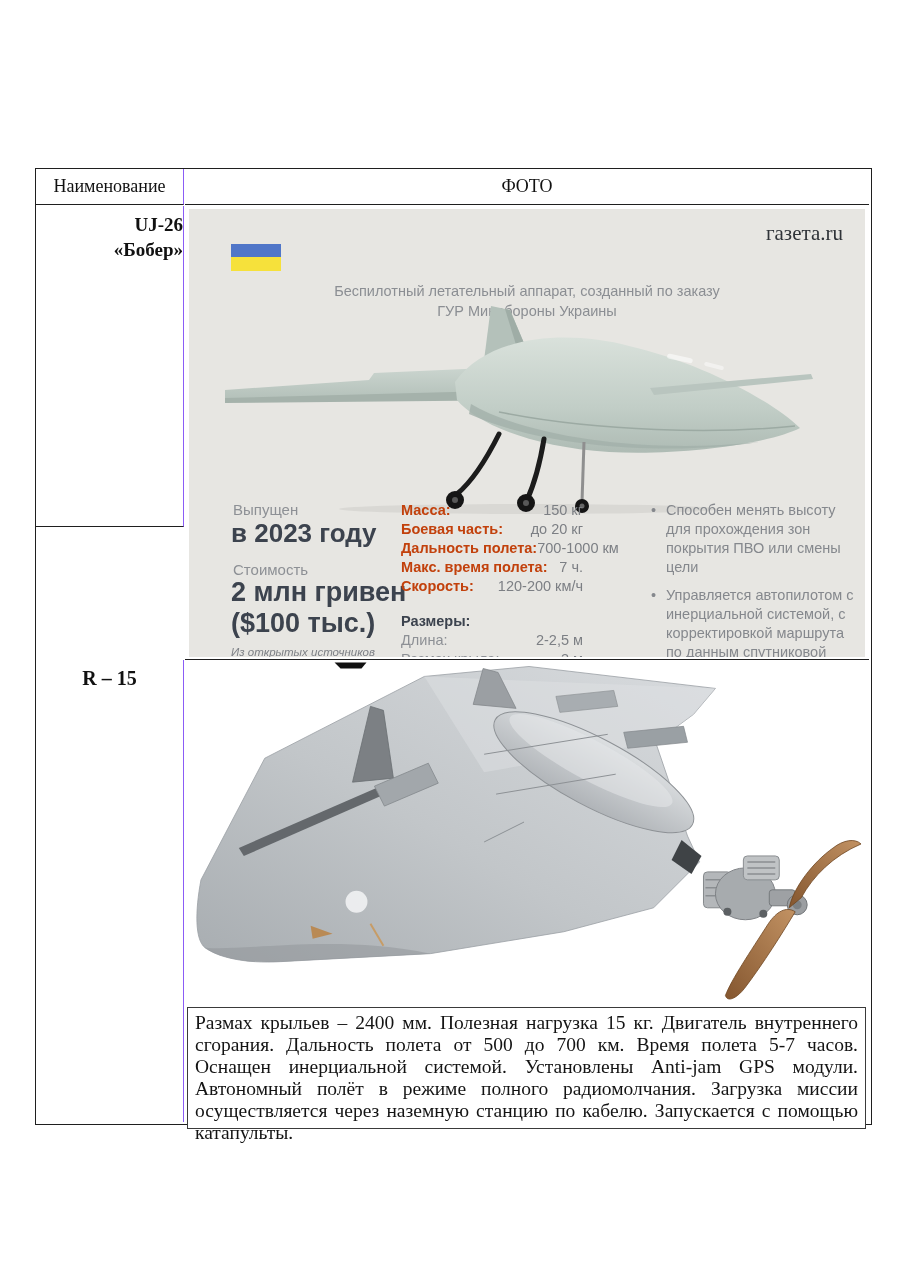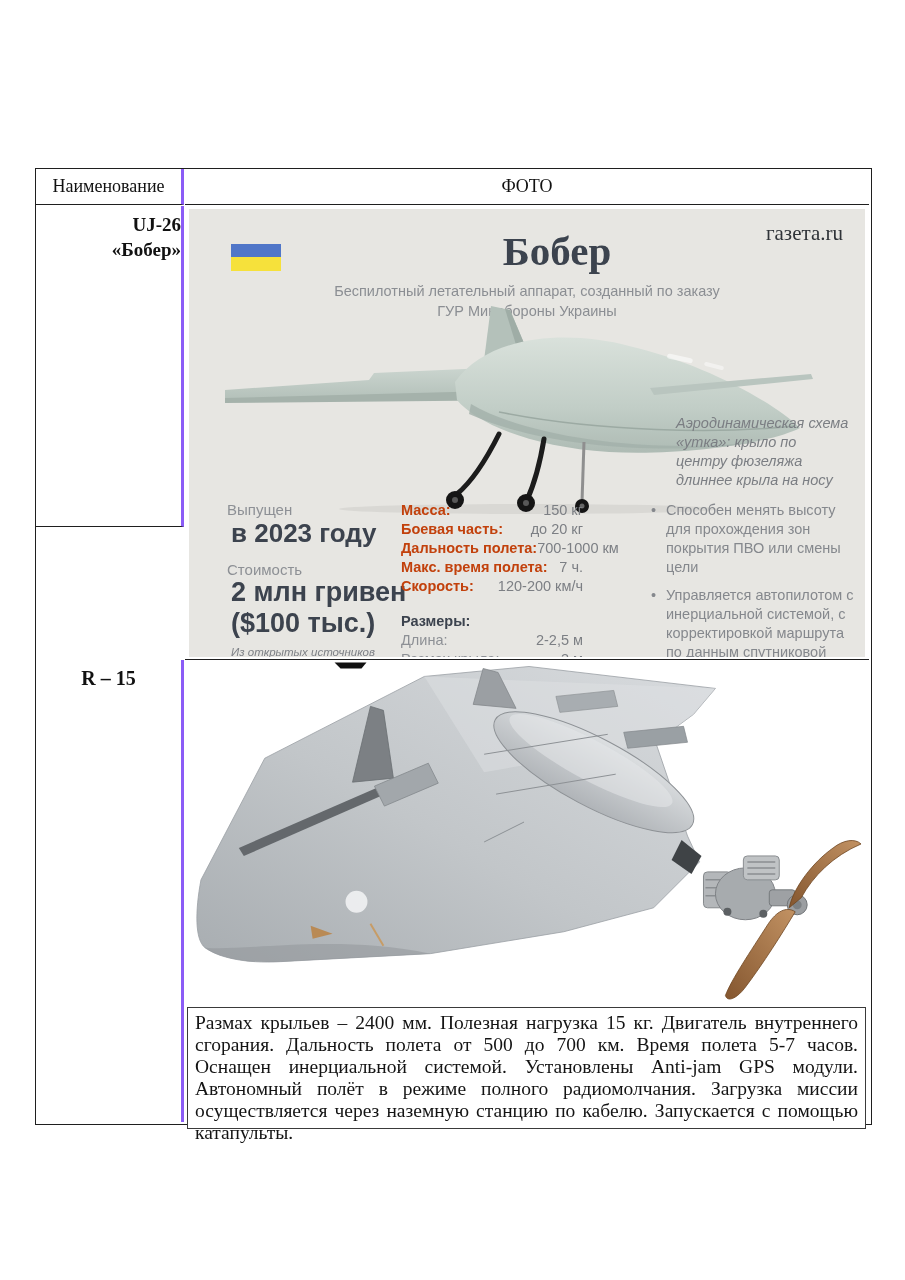--- a/index.html
+++ b/index.html
@@ -1,42 +1,42 @@
 <!DOCTYPE html>
 <html><head>
 <meta charset="utf-8">
 <style>
   html,body{margin:0;padding:0;background:#ffffff;}
   .page{position:relative;width:905px;height:1280px;background:#ffffff;overflow:hidden;
         font-family:"Liberation Serif",serif;color:#1b1b1b;}
   .doc-table{position:absolute;left:35px;top:168px;width:835px;height:955px;
              border:1px solid #1f1f1f;overflow:visible;}
   .cell{position:absolute;box-sizing:border-box;}
-  .b-r{border-right:3px solid #8b5cf6;}
+  .b-r{border-right:1px solid #8b5cf6;}
   .b-b{border-bottom:1px solid #1f1f1f;}
   .hdr{display:flex;align-items:center;justify-content:center;
        font-size:18px;color:#111;}
   .name-cell{text-align:center;font-weight:bold;font-size:19px;line-height:25px;color:#111;}
   
   .infographic{position:absolute;left:4px;top:3px;width:676px;height:448px;
                background:#e7e6e2;font-family:"Liberation Sans",sans-serif;overflow:hidden;}
   .ig-flag{position:absolute;left:42px;top:35px;width:50px;height:27px;}
   .ig-flag .fb{height:13px;}
   .ig-flag .fy{height:14px;}
   .ig-brand{position:absolute;right:22px;top:12px;font-family:Liberation Serif, serif;
             font-size:21px;color:#2f3338;}
   .ig-title{position:absolute;left:0;right:0;top:18px;text-align:center;padding-left:60px;
             font-family:"Liberation Serif",serif;font-weight:bold;font-size:41px;color:#3c434e;}
   .ig-sub{position:absolute;left:0;right:0;text-align:center;font-size:14.5px;
           color:#8b8e93;line-height:20px;}
   .ig-sub1{top:72px;} .ig-sub2{top:92px;}
   .ig-render{position:absolute;left:10px;top:95px;width:640px;height:210px;}
   .ig-annot{position:absolute;left:487px;top:205px;width:175px;font-style:italic;
             font-size:14.5px;line-height:19px;color:#7b7e83;}
-  .ig-stat-label{position:absolute;left:38px;font-size:15px;color:#8d9095;}
+  .ig-stat-label{position:absolute;left:44px;font-size:15px;color:#8d9095;}
   .ig-stat-big{position:absolute;left:42px;font-weight:bold;color:#3c434e;}
   .ig-source{position:absolute;left:42px;top:437px;font-style:italic;font-size:11.5px;color:#7e8186;}
   .ig-specs{position:absolute;left:212px;top:292px;width:182px;font-size:14.5px;line-height:19px;}
   .spec-row{display:flex;justify-content:space-between;}
   .spec-label{font-weight:bold;color:#c2410c;white-space:nowrap;}
   .spec-label.dim{font-weight:normal;color:#8d9095;}
   .spec-value{color:#7c7f84;text-align:right;white-space:nowrap;}
   .ig-sizes-head{font-weight:bold;color:#3c434e;margin-top:16px;}
   .ig-bullets{position:absolute;left:462px;top:292px;width:208px;margin:0;padding:0;
               list-style:none;font-size:14.5px;line-height:19px;color:#85888d;}
@@ -68,21 +68,20 @@
     </div>
 
     <div class="cell b-b" style="left:149px;top:37px;width:684px;height:454px;">
       <div class="infographic">
 
         <div class="ig-flag">
           <div class="fb" style="background:#5076c8"></div>
           <div class="fy" style="background:#f6e13b"></div>
         </div>
         <div class="ig-brand">газета.ru</div>
-        <div class="ig-title">Бобер</div>
         <div class="ig-sub ig-sub1">Беспилотный летательный аппарат, созданный по заказу</div>
         <div class="ig-sub ig-sub2">ГУР Минобороны Украины</div>
 
         <svg class="ig-render" viewBox="0 0 640 210">
           <defs>
             <linearGradient id="fuse" x1="0" y1="0" x2="0" y2="1">
               <stop offset="0" stop-color="#d9e1db"></stop>
                 <stop offset="0.6" stop-color="#c2cec7"></stop>
               <stop offset="1" stop-color="#aebbb4"></stop>
             </linearGradient>
@@ -112,21 +111,20 @@
           <path d="M345,135 C340,165 333,185 328,196" stroke="#1c1c1c" stroke-width="5" fill="none" stroke-linecap="round"></path>
           <circle cx="256" cy="196" r="9" fill="#151515"></circle>
           <circle cx="256" cy="196" r="3" fill="#585858"></circle>
           <circle cx="327" cy="199" r="9" fill="#151515"></circle>
           <circle cx="327" cy="199" r="3" fill="#585858"></circle>
           <path d="M385,138 L383,198" stroke="#8f8f8f" stroke-width="3"></path>
           <circle cx="383" cy="202" r="7" fill="#151515"></circle>
           <circle cx="383" cy="202" r="2.5" fill="#666"></circle>
         </svg>
 
-        <div class="ig-annot">Аэродинамическая схема «утка»: крыло по центру фюзеляжа длиннее крыла на носу</div>
 
         <div class="ig-stat-label" style="top:292px;">Выпущен</div>
         <div class="ig-stat-big" style="top:309px;font-size:26px;">в 2023 году</div>
         <div class="ig-stat-label" style="top:352px;">Стоимость</div>
         <div class="ig-stat-big" style="top:368px;font-size:27px;">2 млн гривен</div>
         <div class="ig-stat-big" style="top:399px;font-size:27px;">($100 тыс.)</div>
         <div class="ig-source">Из открытых источников</div>
 
         <div class="ig-specs">
           <div class="spec-row">

